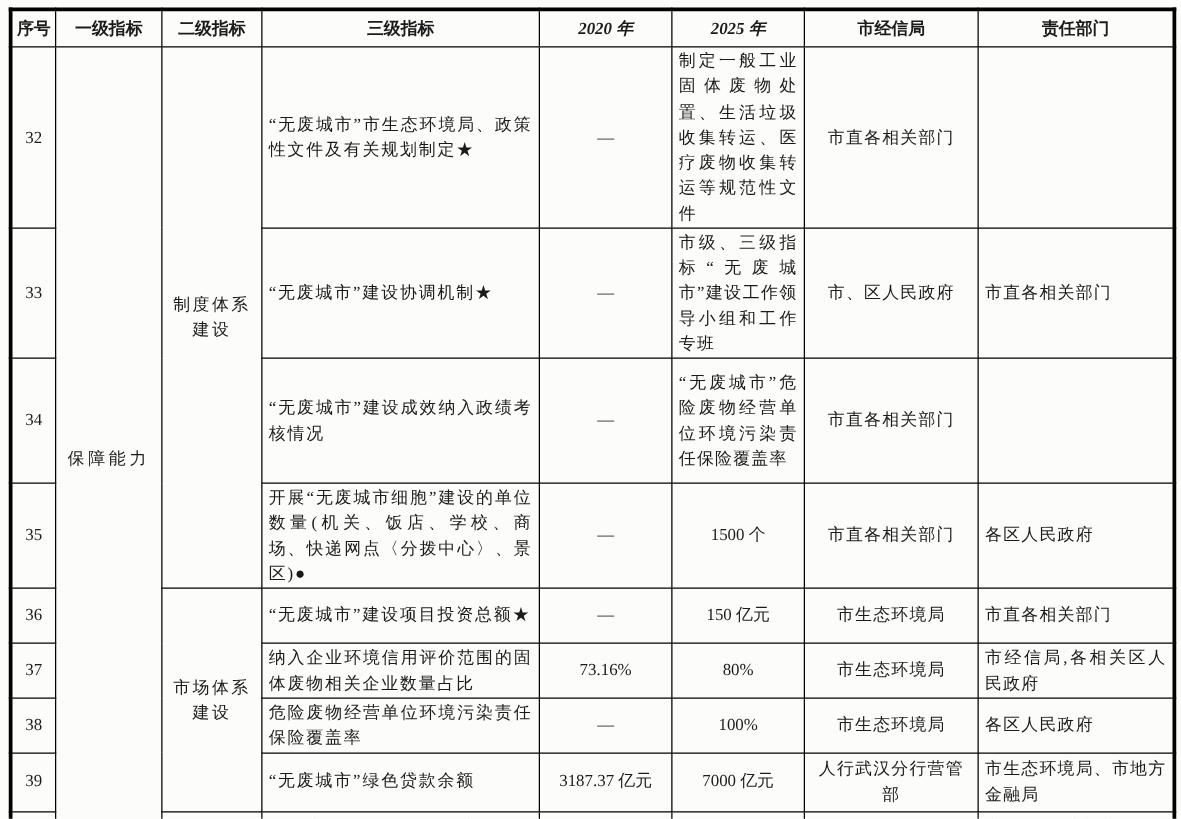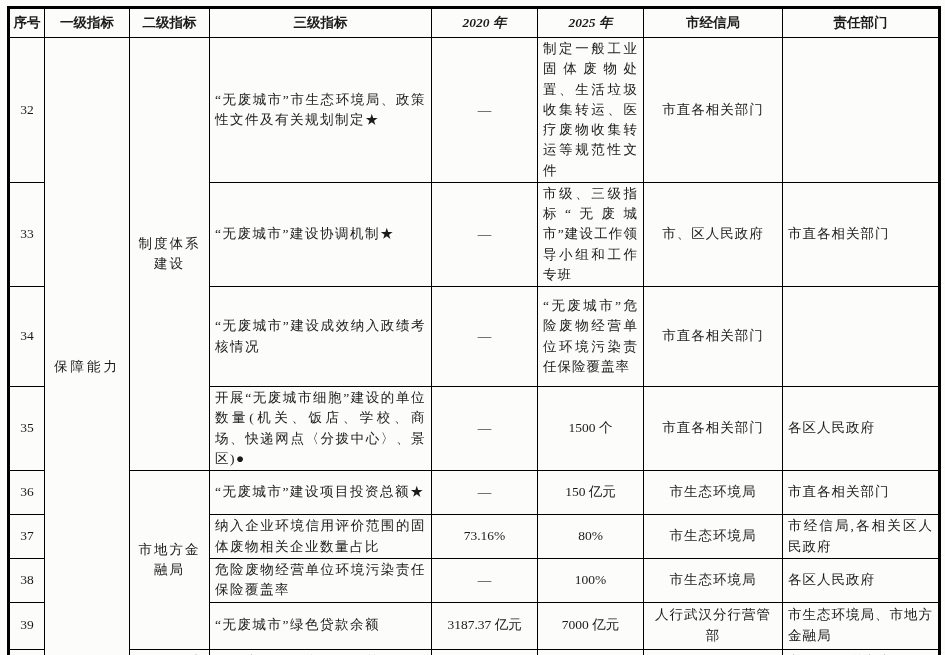--- a/index.html
+++ b/index.html
@@ -112,21 +112,21 @@
       <tr style="height:65px">
         <td class="c-no">35</td>
         <td class="c-ind">开展“无废城市细胞”建设的单位数量(机关、饭店、学校、商场、快递网点〈分拨中心〉、景区)●</td>
         <td class="c-val">—</td>
         <td class="c-val">1500 个</td>
         <td class="c-lead">市直各相关部门</td>
         <td class="c-resp">各区人民政府</td>
       </tr>
       <tr style="height:44px">
         <td class="c-no">36</td>
-        <td class="c-lv2" rowspan="4">市地方金融局</td>
+        <td class="c-lv2" rowspan="4">市场体系建设</td>
         <td class="c-ind">“无废城市”建设项目投资总额★</td>
         <td class="c-val">—</td>
         <td class="c-val">150 亿元</td>
         <td class="c-lead">市生态环境局</td>
         <td class="c-resp">市直各相关部门</td>
       </tr>
       <tr style="height:44px">
         <td class="c-no">37</td>
         <td class="c-ind">纳入企业环境信用评价范围的固体废物相关企业数量占比</td>
         <td class="c-val">73.16%</td>

